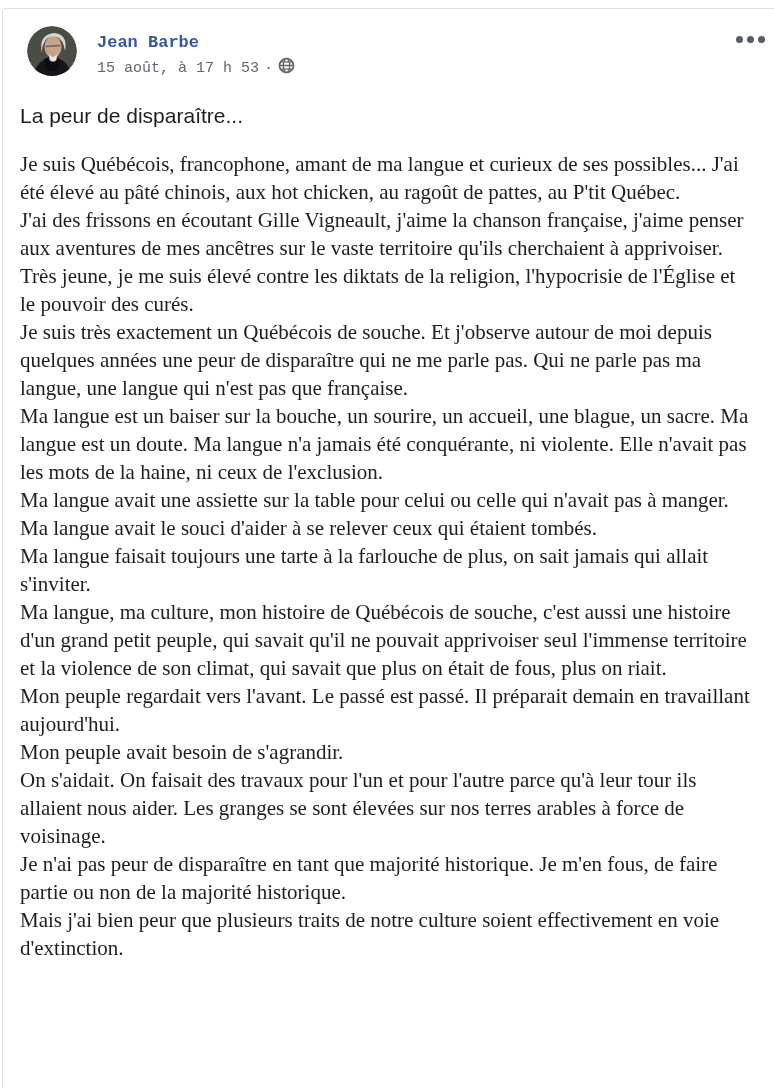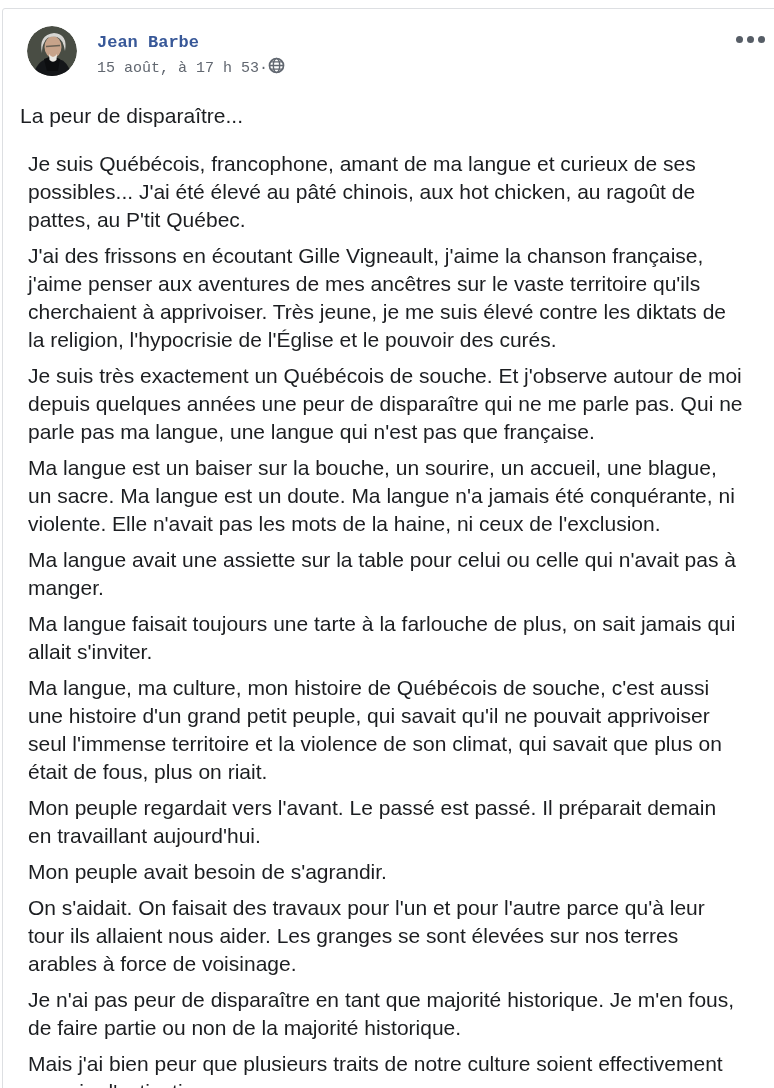--- a/index.html
+++ b/index.html
@@ -29,38 +29,38 @@
     cursor:pointer;
   }
   .avatar svg{display:block;width:50px;height:50px;}
   .header-text{margin-left:20px;padding-top:6px;font-family:Liberation Mono, monospace;}
   .author-name{
     color:var(--author_link);font-size:17px;font-weight:bold;line-height:22px;
     cursor:pointer;
   }
   .meta-row{
     margin-top:3px;color:var(--meta_text);font-size:15px;line-height:20px;
-    display:flex;align-items:center;
+    display:flex;align-items:center;gap:5px;
   }
   .meta-row .globe{display:inline-block;vertical-align:middle;}
   .menu-button{
     position:absolute;top:25px;right:16px;border:none;background:none;
     display:flex;gap:4px;align-items:center;cursor:pointer;padding:2px;
   }
   .menu-button i{
     width:7px;height:7px;border-radius:50%;background:var(--dots);display:block;
   }
   .post-text{
     margin-top:21px;
     padding:0 32px 0 17px;
     color:var(--body_text);
     font-size:21px;line-height:28px;
   }
   .post-title{margin-bottom:20px;}
-  .post-paragraph{margin:8px;}
+  .post-paragraph{margin:0;font-family:Liberation Serif, serif;}
 </style>
 </head>
 <body>
 
 <div class="post-card">
 
   <div class="post-header">
 
     <div class="avatar">
       <svg viewBox="0 0 50 50" aria-hidden="true">
@@ -97,20 +97,21 @@
   </div>
 
   <div class="post-text">
     <div class="post-title">La peur de disparaître...</div>
     <div>
         <div class="post-paragraph">Je suis Québécois, francophone, amant de ma langue et curieux de ses possibles... J'ai été élevé au pâté chinois, aux hot chicken, au ragoût de pattes, au P'tit Québec.</div>
         <div class="post-paragraph">J'ai des frissons en écoutant Gille Vigneault, j'aime la chanson française, j'aime penser aux aventures de mes ancêtres sur le vaste territoire qu'ils cherchaient à apprivoiser. Très jeune, je me suis élevé contre les diktats de la religion, l'hypocrisie de l'Église et le pouvoir des curés.</div>
         <div class="post-paragraph">Je suis très exactement un Québécois de souche. Et j'observe autour de moi depuis quelques années une peur de disparaître qui ne me parle pas. Qui ne parle pas ma langue, une langue qui n'est pas que française.</div>
         <div class="post-paragraph">Ma langue est un baiser sur la bouche, un sourire, un accueil, une blague, un sacre. Ma langue est un doute. Ma langue n'a jamais été conquérante, ni violente. Elle n'avait pas les mots de la haine, ni ceux de l'exclusion.</div>
         <div class="post-paragraph">Ma langue avait une assiette sur la table pour celui ou celle qui n'avait pas à manger.</div>
+        <div class="post-paragraph">Ma langue avait le souci d'aider à se relever ceux qui étaient tombés.</div>
         <div class="post-paragraph">Ma langue faisait toujours une tarte à la farlouche de plus, on sait jamais qui allait s'inviter.</div>
         <div class="post-paragraph">Ma langue, ma culture, mon histoire de Québécois de souche, c'est aussi une histoire d'un grand petit peuple, qui savait qu'il ne pouvait apprivoiser seul l'immense territoire et la violence de son climat, qui savait que plus on était de fous, plus on riait.</div>
         <div class="post-paragraph">Mon peuple regardait vers l'avant. Le passé est passé. Il préparait demain en travaillant aujourd'hui.</div>
         <div class="post-paragraph">Mon peuple avait besoin de s'agrandir.</div>
         <div class="post-paragraph">On s'aidait. On faisait des travaux pour l'un et pour l'autre parce qu'à leur tour ils allaient nous aider. Les granges se sont élevées sur nos terres arables à force de voisinage.</div>
         <div class="post-paragraph">Je n'ai pas peur de disparaître en tant que majorité historique. Je m'en fous, de faire partie ou non de la majorité historique.</div>
         <div class="post-paragraph">Mais j'ai bien peur que plusieurs traits de notre culture soient effectivement en voie d'extinction.</div>
       </div>
   </div>
 

